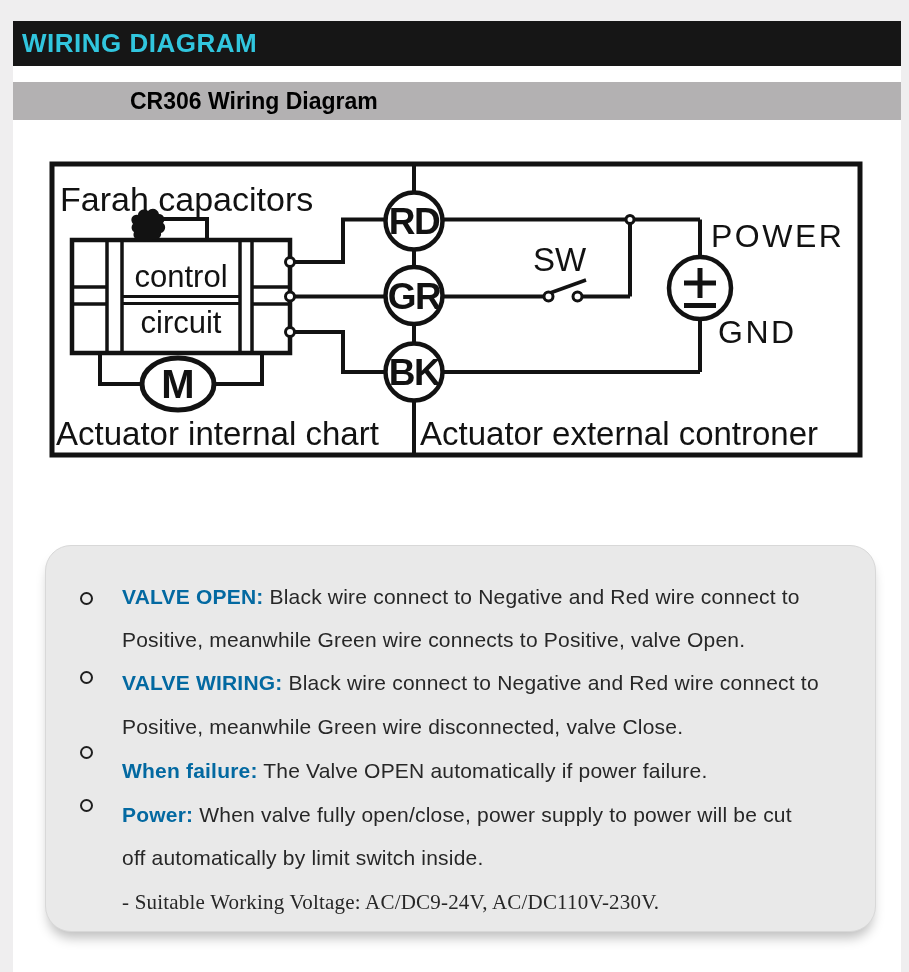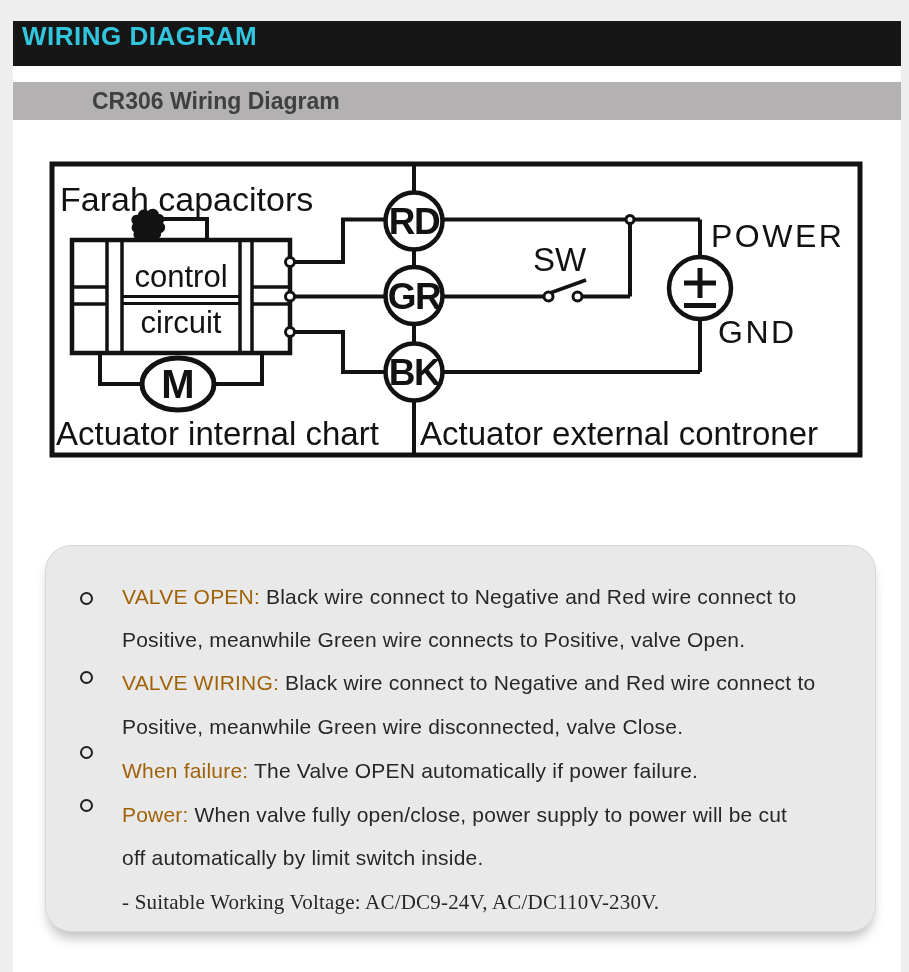--- a/index.html
+++ b/index.html
@@ -4,41 +4,41 @@
 <style>
   html,body{margin:0;padding:0;}
   body{
     width:909px;height:972px;position:relative;overflow:hidden;
     background:#efeeef;
     font-family:"Liberation Sans","DejaVu Sans",sans-serif;
   }
   .card{position:absolute;left:13px;top:21px;width:888px;height:951px;background:#ffffff;}
   .topbar{
     position:absolute;left:0;top:0;width:100%;height:45px;background:#161616;
-    display:flex;align-items:flex-start;
+    display:flex;align-items:center;
   }
   .topbar .ttl{color:#31c6de;font-size:26px;font-weight:bold;padding-left:9px;letter-spacing:.5px;}
   .subbar{
     position:absolute;left:0;top:61px;width:100%;height:38px;background:#b3b1b2;
     display:flex;align-items:center;
   }
-  .subbar .ttl{color:#404040;font-size:23px;font-weight:bold;padding-left:79px;}
+  .subbar .ttl{color:#000000;font-size:23px;font-weight:bold;padding-left:117px;}
   svg.diagram{position:absolute;left:40px;top:150px;}
   svg text{fill:#121212;font-family:"Liberation Sans","DejaVu Sans",sans-serif;}
   .notes{
     position:absolute;left:45px;top:545px;width:831px;height:387px;
     background:#e9e9e9;border:1px solid #d8d8d8;border-radius:26px;
     box-shadow:0 9px 12px -3px rgba(0,0,0,.25);
     box-sizing:border-box;
   }
   .nline{
     position:absolute;white-space:nowrap;color:#272727;
     font-size:21px;letter-spacing:.2px;
   }
-  .nline b{font-weight:normal;color:#a16207;}
+  .nline b{font-weight:bold;color:#0369a1;}
   .bullet{
     position:absolute;width:13px;height:13px;border:2.5px solid #1f1f1f;
     border-radius:50%;background:transparent;box-sizing:border-box;
   }
 </style>
 </head>
 <body>
 
 <div class="card">
 

